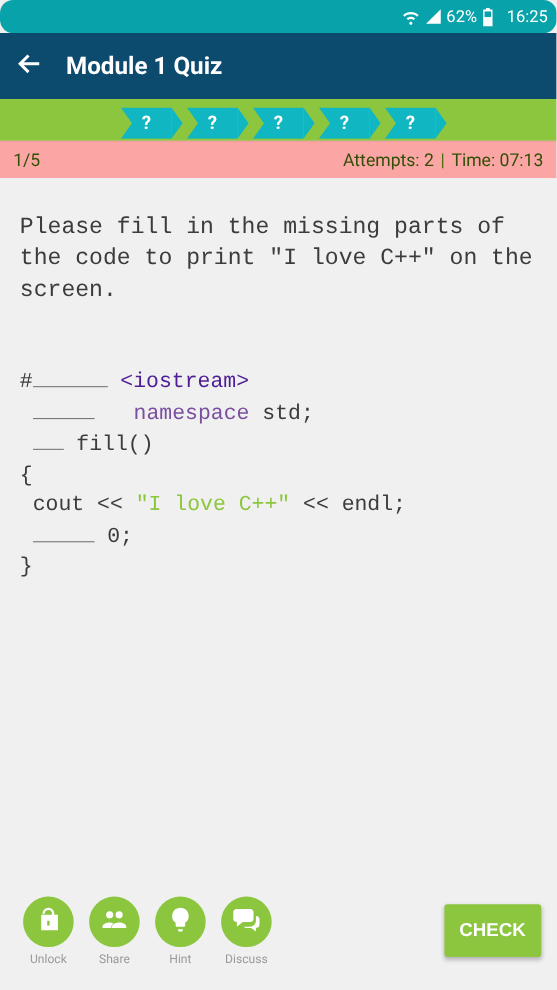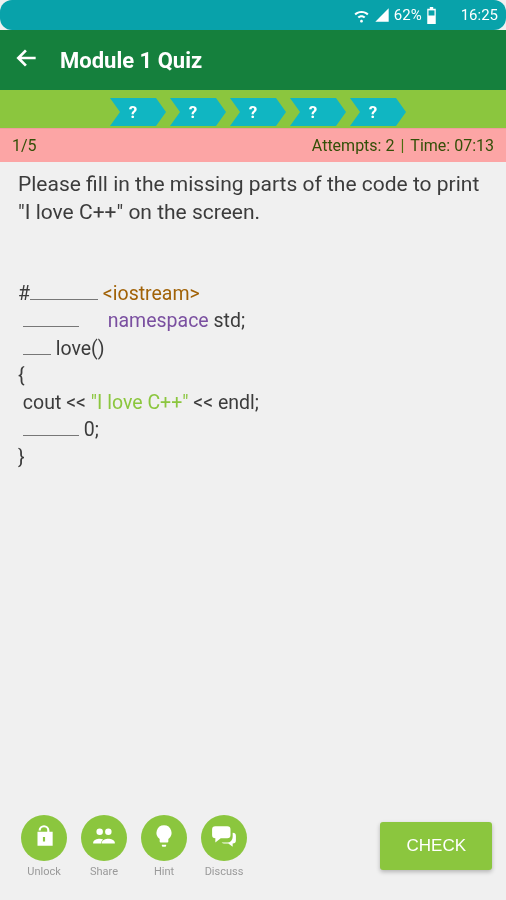--- a/index.html
+++ b/index.html
@@ -17,21 +17,21 @@
     padding: 0 8px;
     font-size: 15px;
     gap: 4px;
     border-radius: 12px;
   }
   .status-bar .ic { display: inline-flex; align-items: center; }
 
   
   .app-bar {
     height: 60px;
-    background: #15803d;
+    background: #0c4a6e;
     color: #fff;
     display: flex;
     align-items: center;
     padding: 0 14px;
     gap: 20px;
   }
   .app-bar .back svg { width: 26px; height: 26px; stroke: #fff; stroke-width: 2.5; fill: none; }
   .app-bar .title { font-size: 22px; font-weight: 700; }
 
   
@@ -77,58 +77,59 @@
     font-size: 16px;
     border-top: 1px solid rgba(0,0,0,0.05);
   }
   .info-bar .spacer { flex: 1; }
   .info-bar .sep { margin: 0 6px; color: #4a6e0f; }
 
   
   .content {
     flex: 1;
     background: #f0f0f0;
-    padding: 8px 18px;
+    padding: 32px 18px;
     color: #3c3c3c;
+    font-family: Liberation Mono, monospace;
   }
   .prompt { font-size: 21px; line-height: 1.35; margin-bottom: 26px; }
   .code {
     font-family: inherit;
     font-size: 19.5px;
     line-height: 1.4;
     color: #3c3c3c;
     white-space: pre;
   }
   .blank { display: inline-block; border-bottom: 1.5px solid #777; height: 1em; vertical-align: baseline; }
   .b6 { width: 68px; }
   .b5 { width: 56px; }
   .b3 { width: 28px; }
-  .tok-lib { color: #a16207; }
+  .tok-lib { color: #4c1d95; }
   .tok-kw  { color: #7a4fa0; margin-left: 24px; }
   .tok-str { color: #8bc63e; }
 
   
   .bottom {
     height: 102px;
     background: #f0f0f0;
     display: flex;
     align-items: center;
     padding: 0 14px 6px 14px;
   }
   .action-col { display:flex; flex-direction:column; align-items:center; width:60px;text-align:center; }
   .circle {
     width: 46px; height: 46px; border-radius: 50%;
     background: #8bc63e; display:flex; align-items:center; justify-content:center;
   }
   .circle svg { width: 26px; height: 26px; fill: #fff; }
   .action-label { font-size: 11px; color: #9a9a9a; margin-top: 4px; }
   .bottom .spacer { flex:1; }
   .check-btn {
-    background: #8bc63e; color:#fff; font-weight:400; font-size:17px;
-    border:none; padding: 14px 26px; border-radius:3px;
+    background: #8bc63e; color:#fff; font-weight:700; font-size:17px;
+    border:none; padding: 14px 14px; border-radius:3px;
     box-shadow: 0 2px 4px rgba(0,0,0,.25);
   }
 </style>
 </head>
 <body>
 
 <div class="status-bar">
   <span class="ic">
     <svg width="17" height="17" viewBox="0 0 24 24">
         <path fill="#fff" d="M12 18c1.1 0 2 .9 2 2s-.9 2-2 2-2-.9-2-2 .9-2 2-2zm-5.6-4.2 2.1 2.1C9.4 15 10.6 14.5 12 14.5s2.6.5 3.5 1.4l2.1-2.1C16 12.2 14.1 11.5 12 11.5s-4 0.7-5.6 2.3zM2 9.4l2.1 2.1C6.2 9.4 8.9 8.5 12 8.5s5.8.9 7.9 3l2.1-2.1C19.3 6.7 15.8 5.5 12 5.5S4.7 6.7 2 9.4z"></path>
@@ -139,21 +140,21 @@
         <path fill="#fff" d="M2 22h20V2z"></path>
       </svg>
   </span>
   <span>62%</span>
   <span class="ic">
     <svg width="11" height="17" viewBox="0 0 12 20">
         <path fill="#fff" d="M8 0H4v2H1v18h10V2H8V0z"></path>
         <rect x="2.5" y="4" width="7" height="6" fill="#08a2aa"></rect>
       </svg>
   </span>
-  <span style="margin-left:20px;">16:25</span>
+  <span style="margin-left:8px;">16:25</span>
 </div>
 
 <div class="app-bar">
   <span class="back">
     <svg viewBox="0 0 24 24">
         <path d="M20 12H4M11 5l-7 7 7 7"></path>
       </svg>
   </span>
   <span class="title">Module 1 Quiz</span>
 </div>
@@ -173,21 +174,21 @@
   <span class="sep">|</span>
   <span>Time: 07:13</span>
 </div>
 
 <div class="content">
   <div class="prompt">Please fill in the missing parts of the code to print "I love C++" on the screen.</div>
 
   <div class="code">
 <span>#</span><span class="blank b6"></span> <span class="tok-lib">&lt;iostream&gt;</span>
  <span class="blank b5"></span> <span class="tok-kw">namespace</span><span> std;</span>
- <span class="blank b3"></span><span> love()</span>
+ <span class="blank b3"></span><span> fill()</span>
 <span>{</span>
 <span> cout &lt;&lt; </span><span class="tok-str">"I love C++"</span><span> &lt;&lt; endl;</span>
  <span class="blank b5"></span><span> 0;</span>
 <span>}</span>
   </div>
 </div>
 
 <div class="bottom">
   <div class="action-col">
     <div class="circle">

